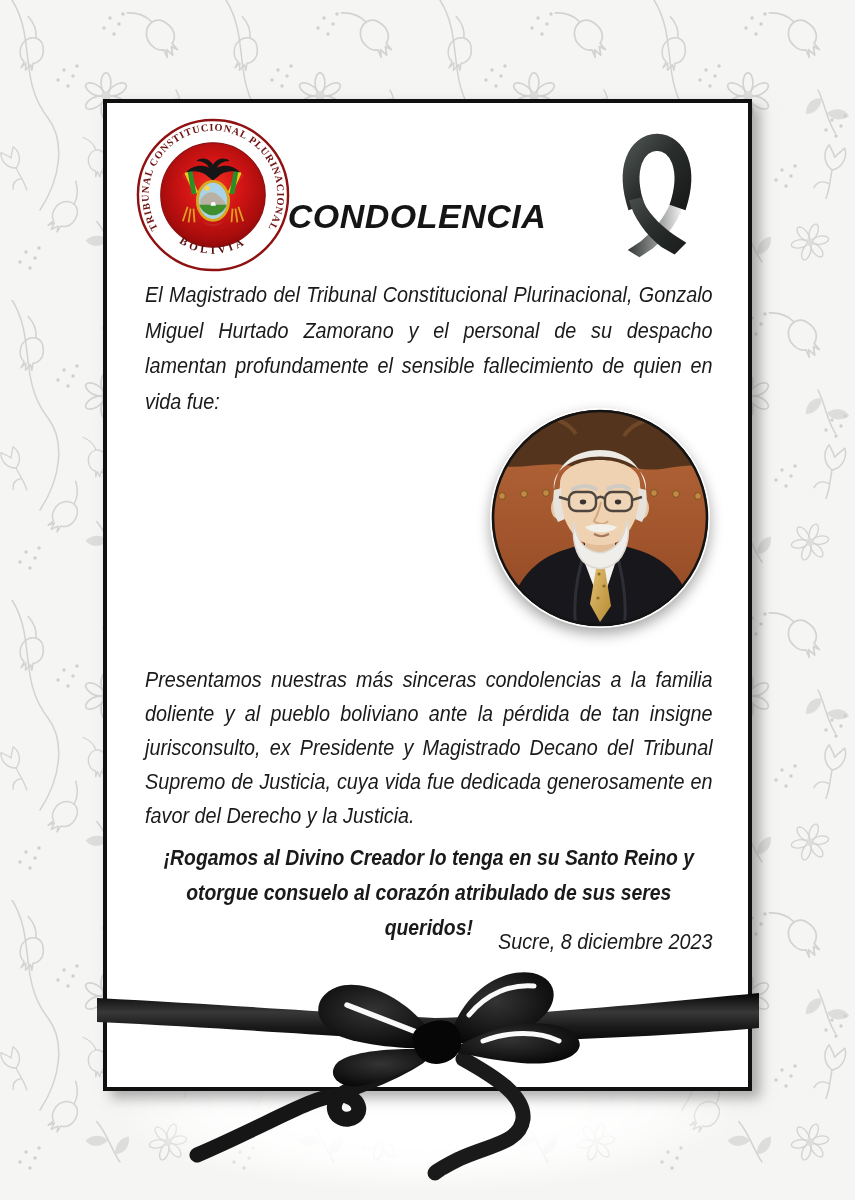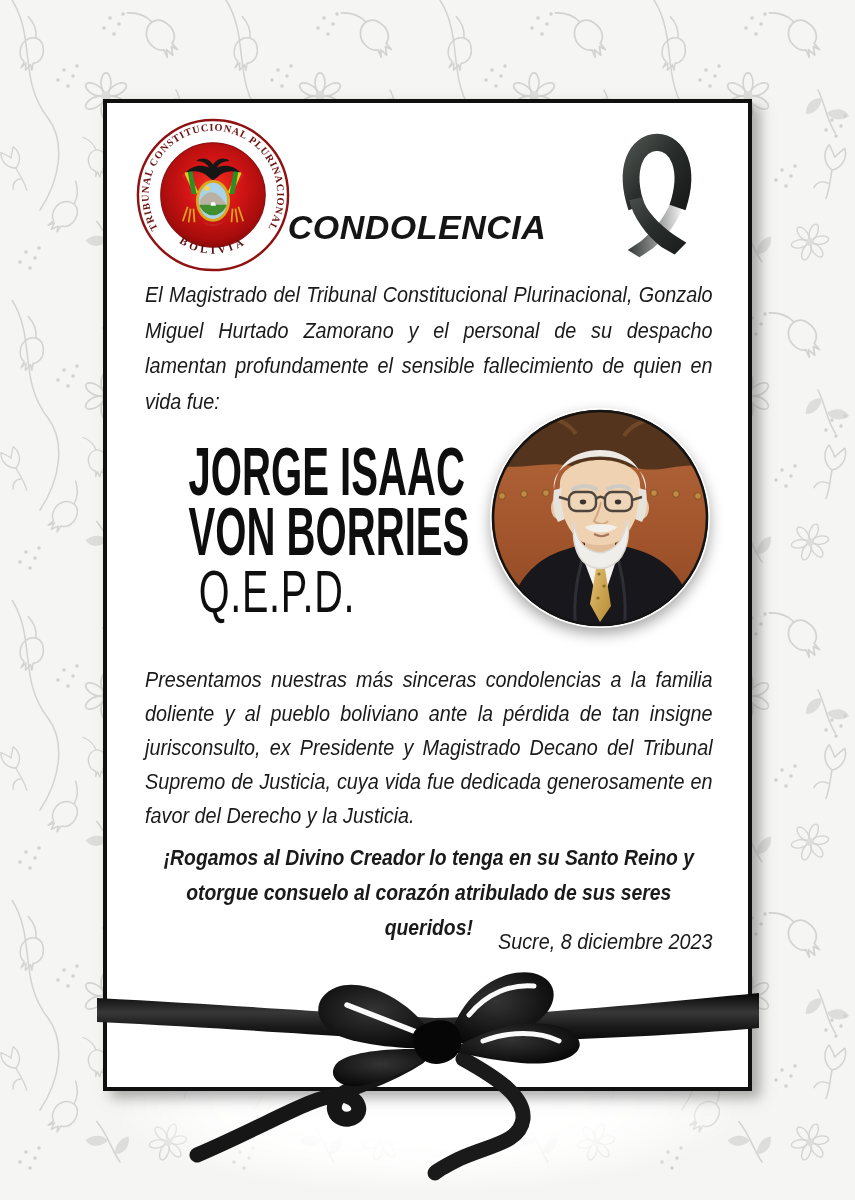--- a/index.html
+++ b/index.html
@@ -17,21 +17,20 @@
   .card {
     position:absolute; left:103px; top:99px; width:649px; height:992px;
     background:#ffffff; border:4px solid #101010;
     box-shadow:8px 7px 12px rgba(105,105,105,.55);
   }
   .seal   { position:absolute; left:28px;  top:14px; width:156px; height:156px; }
   .title  {
     position:absolute; left:170px; top:94px; width:280px; text-align:center;
     font-size:34px; font-weight:bold; font-style:italic; letter-spacing:.5px; color:#151515;
     white-space:nowrap;
-    margin-top:11px;
   }
   .ribbon { position:absolute; left:506px; top:20px; width:88px; height:144px; }
   .para {
     position:absolute; left:38px; width:645px; font-style:italic;
     transform:scaleX(0.88); transform-origin:0 0; color:#1a1a1a;
   }
   .intro      { top:174px; font-size:22.5px; line-height:35.5px; text-align:justify; }
   .condolence { top:560px; font-size:22.5px; line-height:34px;   text-align:justify; }
   .prayer     { top:737px; font-size:22px;   line-height:35px;   font-weight:bold; text-align:center; }
   .dateline   { top:826px; font-size:22.5px; text-align:right; }
@@ -170,25 +169,20 @@
           <stop offset="100%" stop-color="#141716"></stop>
         </linearGradient>
       </defs>
       <path d="M 82,84 C 76,108 60,130 38,148 L 20,160 L 36,170 L 54,158 C 76,140 92,116 98,92 Z" fill="url(#ribG2)"></path>
       <path d="M 32,102 C 14,48 32,14 60,13 C 88,14 106,48 88,102" fill="none" stroke="url(#ribG)" stroke-width="23"></path>
       <path d="M 22,92 C 28,116 44,138 66,156 L 84,166 L 100,150 L 84,140 C 62,124 44,106 40,88 Z" fill="url(#ribG)"></path>
     </svg>
 
     <p class="para intro">El Magistrado del Tribunal Constitucional Plurinacional, Gonzalo Miguel Hurtado Zamorano y el personal de su despacho lamentan profundamente el sensible fallecimiento de quien en vida fue:</p>
 
-    <div class="name-block">
-      <div class="name-line">JORGE ISAAC</div>
-      <div class="name-line">VON BORRIES</div>
-      <div class="qepd">Q.E.P.D.</div>
-    </div>
 
     <div class="photo-wrap">
       <svg viewBox="0 0 220 220" width="220" height="220">
         <defs>
           <clipPath id="clipC">
               <circle cx="110" cy="110" r="108"></circle>
             </clipPath>
           <linearGradient id="leatherG" x1="0" y1="0" x2="0" y2="1">
             <stop offset="0%" stop-color="#b4683a"></stop>
             <stop offset="60%" stop-color="#a2552c"></stop>

